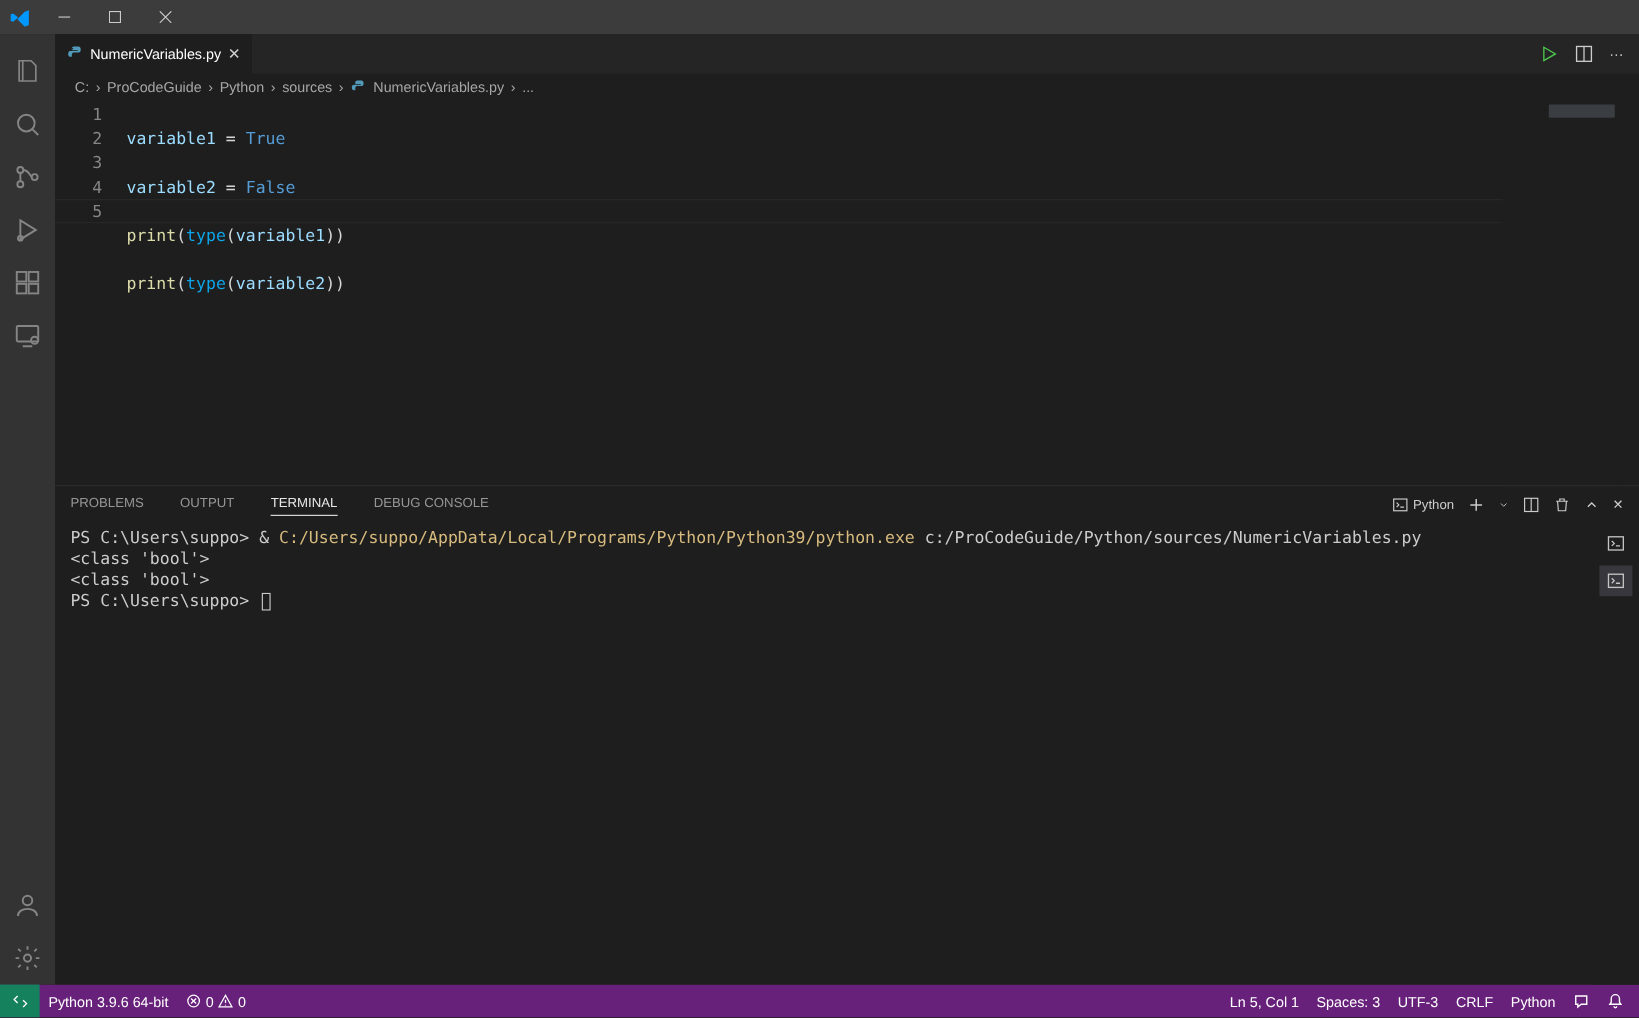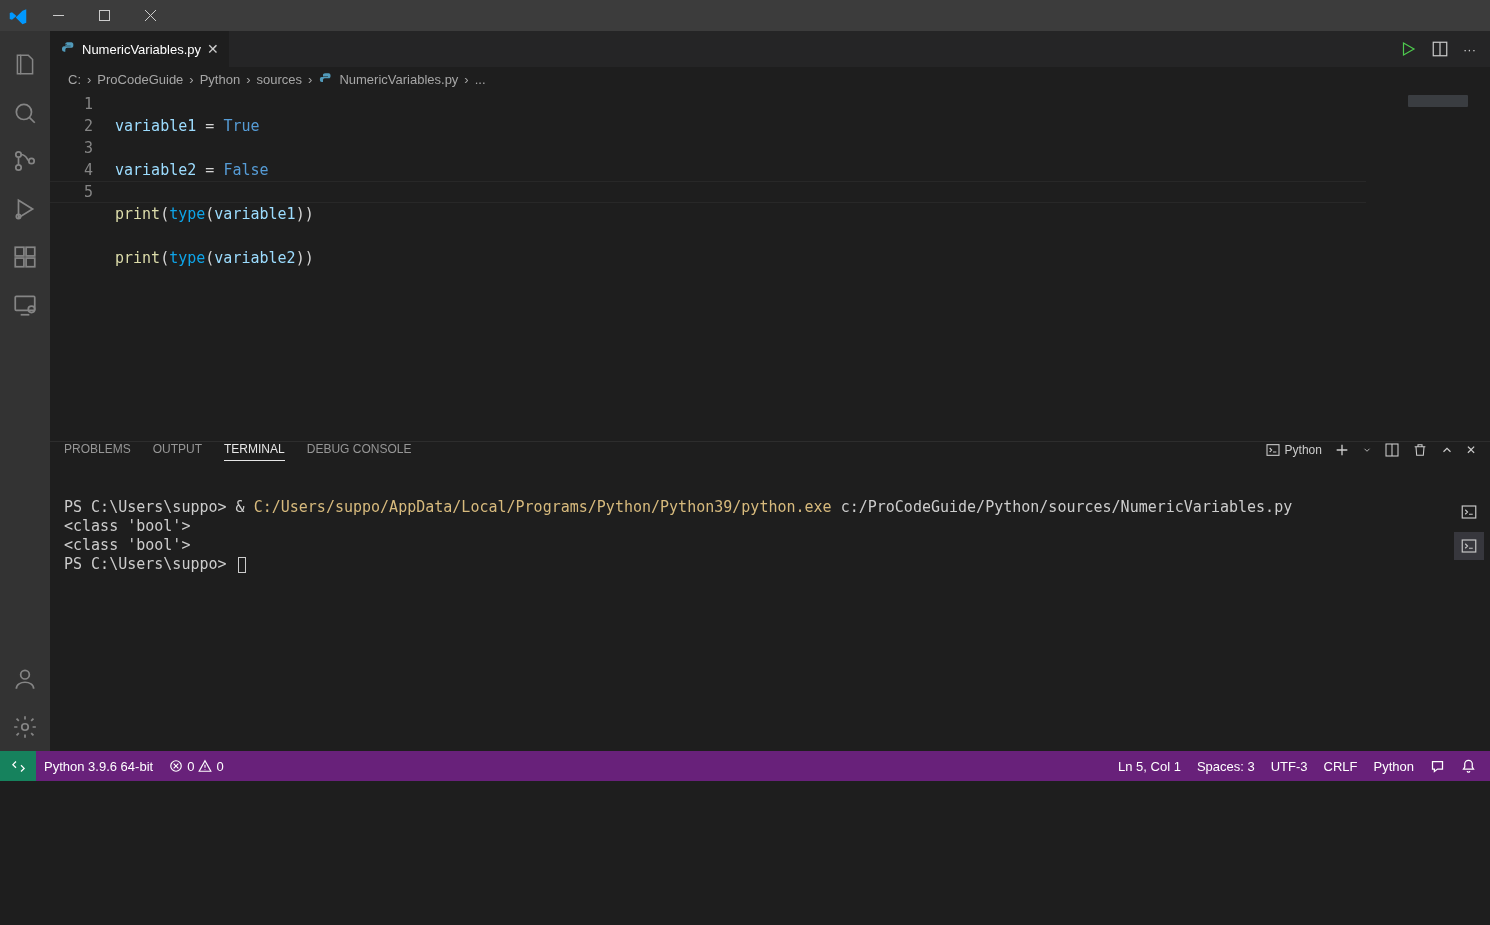--- a/index.html
+++ b/index.html
@@ -20,21 +20,21 @@
 }
 .titlebar .vscode-icon {
   width: 35px;
   display: flex; align-items: center; justify-content: center;
 }
 .menu { display: flex; }
 .menu-item { padding: 0 8px; line-height: 31px; cursor: pointer; }
 .titlebar .title { flex: 1; text-align: center; color: #cccccc; }
 .win-controls { display: flex; }
 .win-ctrl { width: 46px; height: 31px; display:flex; align-items:center; justify-content:center; color:#cccccc; }
-.body-area { display: flex; height: 720px; }
+.body-area { display: flex; height: 864px; }
 .activitybar {
   width: 50px;
   background: #333333;
   display: flex; flex-direction: column; align-items: center;
   padding-top: 10px;
 }
 .activitybar .ab-icon { width: 48px; height: 48px; display:flex; align-items:center; justify-content:center; color:#858585; }
 .activitybar .spacer { flex:1; }
 .main { flex:1; display:flex; flex-direction:column; background:#1e1e1e; }
 .tabs-row { height: 36px; background:#252526; display:flex; align-items:stretch; }
@@ -69,27 +69,27 @@
   border-top:1px solid #282828; border-bottom:1px solid #282828;
 }
 .minimap {
   width: 110px; background:#1e1e1e; position:relative;
 }
 .minimap .mm-block { position:absolute; top:4px; right:8px; width:60px; height:12px; background:#3a3d41; border-radius:1px; }
 .vscroll { width:14px; background:#1e1e1e; }
 .panel {
   flex:1; display:flex; flex-direction:column; border-top:1px solid #2d2d2d;
 }
-.panel-tabs { height:34px; display:flex; align-items:flex-start; padding-left:14px; gap:22px; color:#969696; font-size:12px; }
+.panel-tabs { height:34px; display:flex; align-items:center; padding-left:14px; gap:33px; color:#969696; font-size:12px; }
 .panel-tab { text-transform:uppercase; padding-bottom:4px; cursor:pointer; }
 .panel-tab.active { color:#e7e7e7; border-bottom:1px solid #e7e7e7; }
 .panel-right { margin-left:auto; display:flex; align-items:center; gap:12px; padding-right:14px; color:#cccccc; }
 .panel-right .ic { display:flex; align-items:center; gap:4px;}
 .panel-body {
-  flex:1; display:flex;margin-top:18px;
+  flex:1; display:flex;
 }
 .terminal {
   flex:1; font-family: Consolas, monospace; font-size:15px; padding:4px 14px; color:#cccccc; line-height:19px; white-space:pre;
 }
 .term-yellow { color:#d7ba7d; }
 .term-sidebar { width:42px; background:#1e1e1e; display:flex; flex-direction:column; align-items:center; gap:6px; padding-top:4px;}
 .term-sidebar .ts-ic { width:30px; height:28px; display:flex; align-items:center; justify-content:center; color:#c5c5c5;}
 .term-sidebar .ts-ic.active { background:#37373d; }
 .statusbar {
   height:30px; background:#68217a; color:#ffffff; display:flex; align-items:center; font-size:13px;

